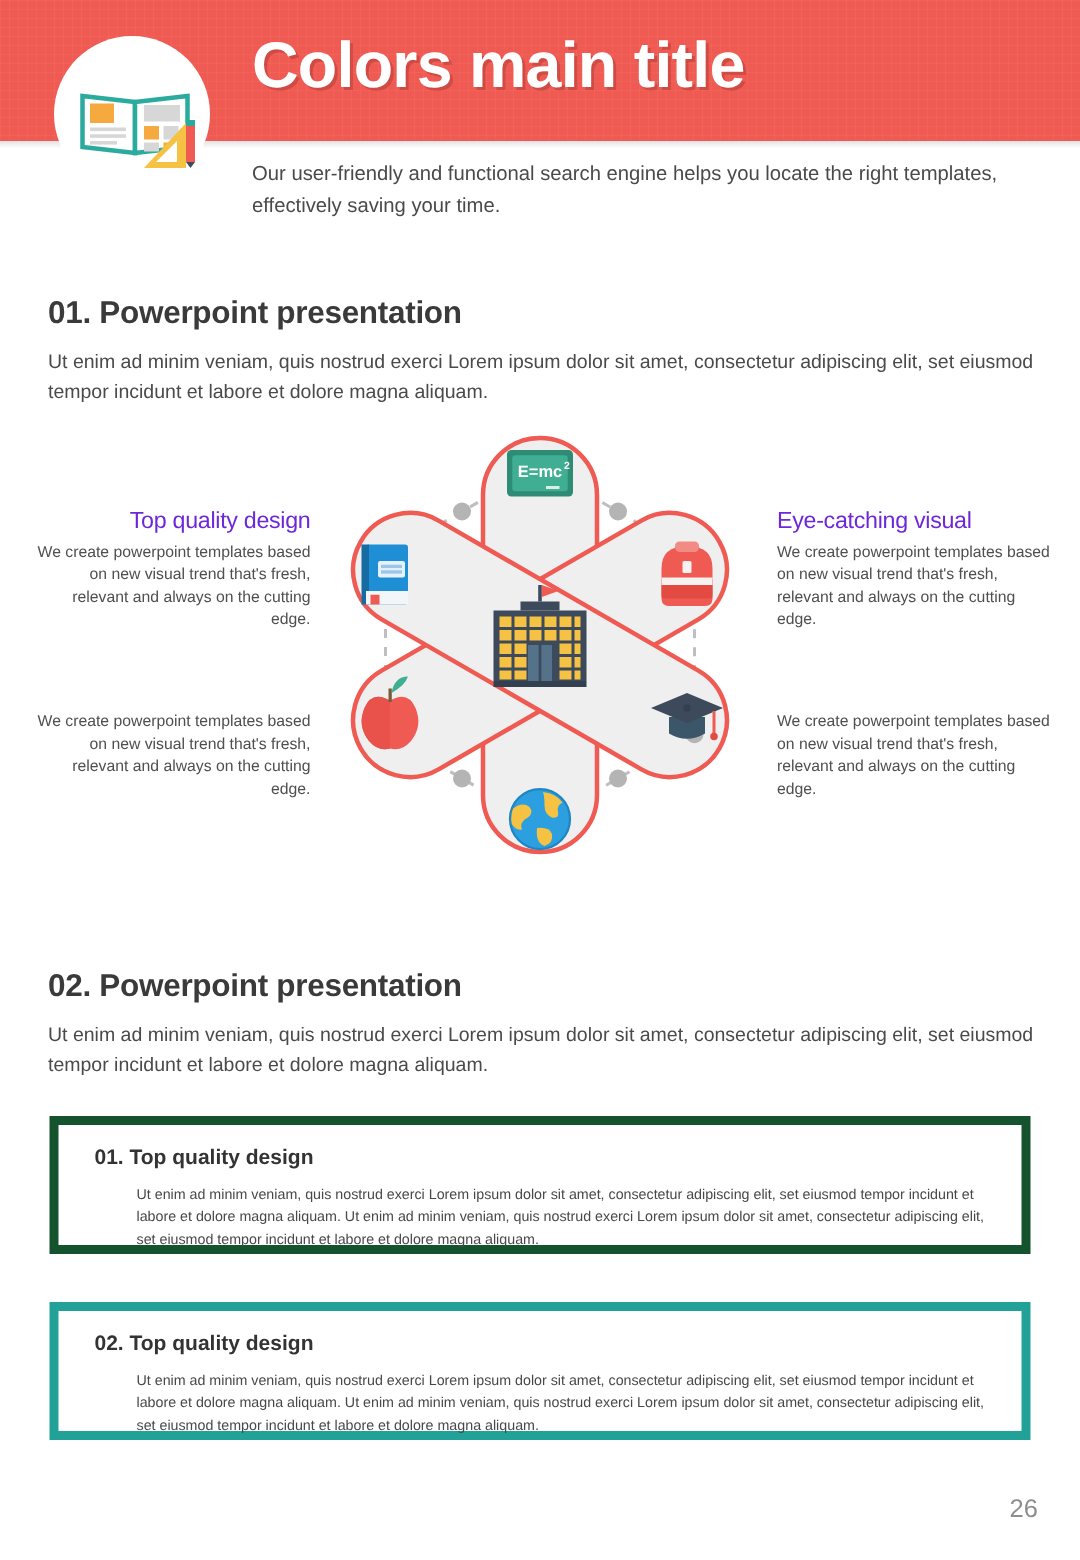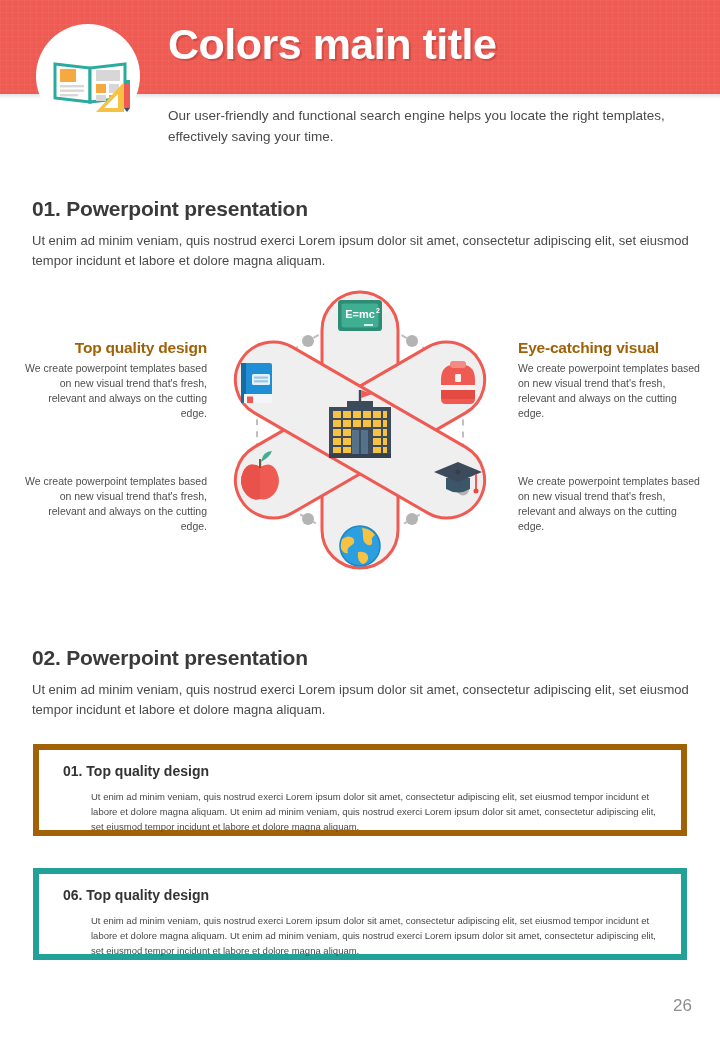--- a/index.html
+++ b/index.html
@@ -61,35 +61,35 @@
   #sec2-title { left:32px; top:646px; }
   #sec2-body  { left:32px; top:680px; }
 
   
   .diagram { position:absolute; left:205px; top:278px; width:310px; height:305px; }
   .diagram svg { display:block; }
 
   
   .feat { position:absolute; width:185px; }
   .feat h4 {
-    margin:0 0 4px 0; font-size:15.5px; font-weight:bold; color:#a16207;
+    margin:0 0 4px 0; font-size:15.5px; font-weight:normal; color:#6d28d9;
     letter-spacing:-.2px;
   }
   .feat p { margin:0; font-size:10.5px; line-height:1.42; color:#4f4f4f; }
   .feat.left  { text-align:right; left:22px; }
   .feat.right { text-align:left;  left:518px; }
   #feat-tl { top:339px; }
   #feat-tr { top:339px; }
   #feat-bl { top:474px; }
   #feat-br { top:474px; }
 
   
   .callout {
     position:absolute; left:33px; width:654px; height:92px;
-    border:6px solid #a16207; background:#ffffff;
+    border:6px solid #14532d; background:#ffffff;
   }
   .callout.teal { border-color:#21a197; }
   #box1 { top:744px; }
   #box2 { top:868px; }
   .callout h5 {
     margin:0; position:absolute; left:24px; top:13px;
     font-size:14px; font-weight:bold; color:#333333;
   }
   .callout p {
     margin:0; position:absolute; left:52px; top:39px; width:575px;
@@ -272,17 +272,17 @@
 </div>
 
 <div class="sec-title" id="sec2-title">02. Powerpoint presentation</div>
 <div class="sec-body" id="sec2-body">Ut enim ad minim veniam, quis nostrud exerci  Lorem ipsum dolor sit amet, consectetur adipiscing elit, set eiusmod tempor incidunt et labore et dolore magna aliquam.</div>
 
 <div class="callout" id="box1">
   <h5>01. Top quality design</h5>
   <p>Ut enim ad minim veniam, quis nostrud exerci  Lorem ipsum dolor sit amet, consectetur adipiscing elit, set eiusmod tempor incidunt et labore et dolore magna aliquam. Ut enim ad minim veniam, quis nostrud exerci  Lorem ipsum dolor sit amet, consectetur adipiscing elit, set eiusmod tempor incidunt et labore et dolore magna aliquam.</p>
 </div>
 <div class="callout teal" id="box2">
-  <h5>06. Top quality design</h5>
+  <h5>02. Top quality design</h5>
   <p>Ut enim ad minim veniam, quis nostrud exerci  Lorem ipsum dolor sit amet, consectetur adipiscing elit, set eiusmod tempor incidunt et labore et dolore magna aliquam. Ut enim ad minim veniam, quis nostrud exerci  Lorem ipsum dolor sit amet, consectetur adipiscing elit, set eiusmod tempor incidunt et labore et dolore magna aliquam.</p>
 </div>
 
 <div class="page-num">26</div>
 
 </body></html>

